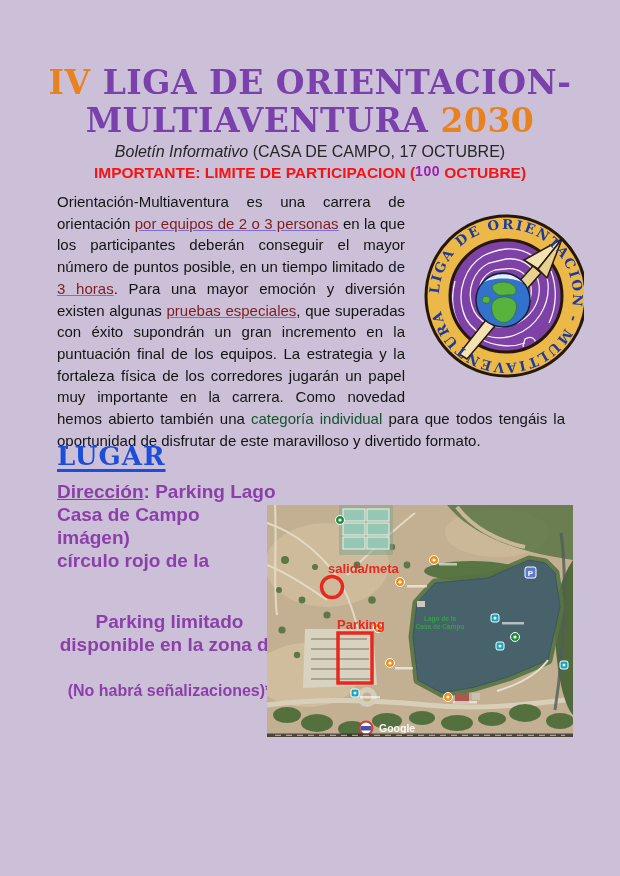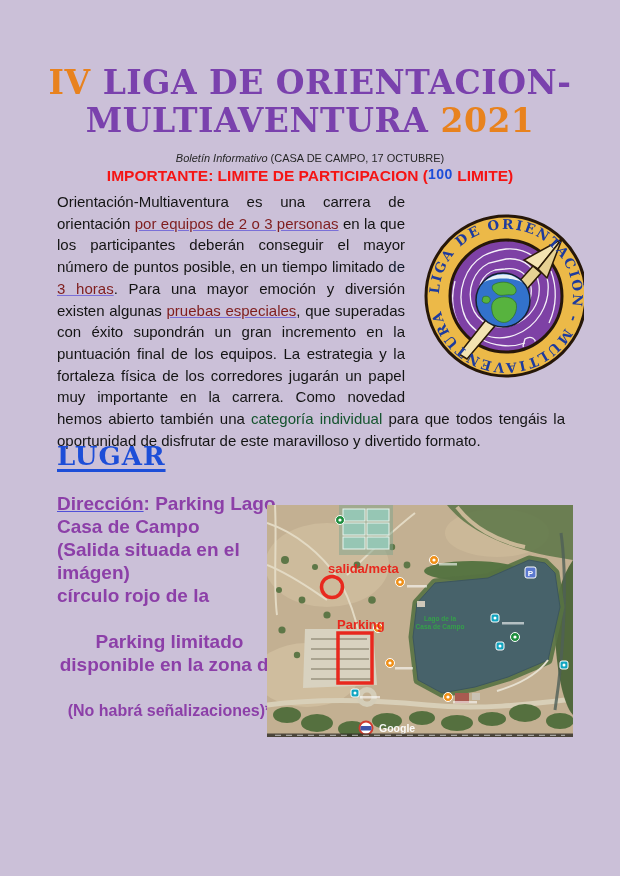--- a/index.html
+++ b/index.html
@@ -4,60 +4,60 @@
 <style>
   html,body{margin:0;padding:0;background:#cbc0d8;}
   .page{position:relative;width:584px;height:876px;background:#cbc0d8;overflow:hidden;
         font-family:"Liberation Sans",sans-serif;}
 
   
   .header{position:absolute;top:64px;left:0;width:620px;text-align:center;}
   .title-line{font-family:"DejaVu Serif",serif;font-weight:bold;font-size:33px;line-height:38px;
               color:#7a41ad;letter-spacing:.5px;}
   .title-accent{color:#e8821e;}
-  .subtitle{margin-top:12px;font-size:11px;color:#262626;}
+  .subtitle{margin-top:3px;font-size:16px;color:#262626;}
   .subtitle-italic{font-style:italic;}
   .important{margin-top:2px;font-size:15.5px;font-weight:bold;color:#f51414;}
-  .important-num{color:#1d4ed8;font-size:14px;vertical-align:2px;letter-spacing:.5px;}
+  .important-num{color:#a21caf;font-size:14px;vertical-align:2px;letter-spacing:.5px;}
 
   
   .intro{position:absolute;left:57px;top:191px;width:508px;font-size:15px;line-height:21.7px;
          text-align:justify;color:#141414;}
   .logo-float{float:right;width:170px;height:170px;margin:20px -26px 8px 16px;}
   .doc-link{color:#7f1d1d;text-decoration:underline;text-decoration-color:#7a6fd8;cursor:pointer;}
   .purple-run{color:#0f172a;}
   .orange-run{color:#14532d;}
 
   
   .lugar-heading{position:absolute;left:57px;top:441px;margin:0;
       font-family:"DejaVu Serif",serif;font-size:26px;font-weight:bold;color:#1d4ed8;
       letter-spacing:1px;text-decoration:underline;text-decoration-thickness:3px;text-underline-offset:4px;}
 
   
-  .loc-left{position:absolute;left:57px;top:492px;width:225px;color:#8c3fa8;font-weight:bold;}
+  .loc-left{position:absolute;left:57px;top:480px;width:225px;color:#8c3fa8;font-weight:bold;}
   .direccion{font-size:19px;line-height:23px;}
   .direccion div{white-space:nowrap;}
   .direccion-label{text-decoration:underline;text-decoration-color:#5050d8;}
-  .parking-note{margin-top:23px;font-size:19px;line-height:23px;text-align:center;}
+  .parking-note{margin-top:38px;font-size:19px;line-height:23px;text-align:center;}
   .parking-note div{white-space:nowrap;}
   .signs-note{margin-top:26px;font-size:16px;text-align:center;}
 
   .map-wrap{position:absolute;left:267px;top:505px;width:306px;height:232px;}
   svg text{user-select:none;}
 </style>
 </head>
 <body>
 
 <div class="page">
 
   <div class="header">
     <div class="title-line"><span class="title-accent">IV</span><span> LIGA DE ORIENTACION-</span></div>
-    <div class="title-line"><span>MULTIAVENTURA </span><span class="title-accent">2021</span></div>
+    <div class="title-line"><span>MULTIAVENTURA </span><span class="title-accent">2030</span></div>
     <div class="subtitle"><span class="subtitle-italic">Boletín Informativo</span><span> (CASA DE CAMPO, 17 OCTUBRE)</span></div>
-    <div class="important"><span>IMPORTANTE: LIMITE DE PARTICIPACION (</span><span class="important-num">100</span><span> LIMITE)</span></div>
+    <div class="important"><span>IMPORTANTE: LIMITE DE PARTICIPACION (</span><span class="important-num">100</span><span> OCTUBRE)</span></div>
   </div>
 
   <div class="intro">
 
     
     <div class="logo-float">
       <svg viewBox="0 0 170 170" width="170" height="170">
         <defs>
           <clipPath id="logoClip">
               <circle cx="85" cy="85" r="54"></circle>
@@ -97,21 +97,20 @@
 
     <span>Orientación-Multiaventura es una carrera de orientación </span><span class="doc-link">por equipos de 2 o 3 personas</span><span> en la que los participantes deberán conseguir el mayor número de puntos posible, en un tiempo limitado </span><span class="purple-run">de </span><span class="doc-link">3 horas</span><span>. Para una mayor emoción y diversión existen algunas </span><span class="doc-link">pruebas especiales</span><span>, que superadas con éxito supondrán un gran incremento en la puntuación final de los equipos. La estrategia y la fortaleza física de los corredores jugarán un papel muy importante en la carrera. Como novedad hemos abierto también una </span><span class="orange-run">categoría individual</span><span> para que todos tengáis la oportunidad de disfrutar de este maravilloso y divertido formato.</span>
   </div>
 
   <h2 class="lugar-heading">LUGAR</h2>
 
   <div class="loc-left">
     <div class="direccion">
       <div><span class="direccion-label">Dirección</span><span>: Parking Lago</span></div>
       <div>Casa de Campo</div>
-      <div>(Salida situada en el</div>
       <div>imágen)</div>
       <div>círculo rojo de la</div>
     </div>
     <div class="parking-note">
       <div>Parking limitado</div>
       <div>disponible en la zona de</div>
     </div>
     <div class="signs-note">(No habrá señalizaciones)*</div>
   </div>
 

